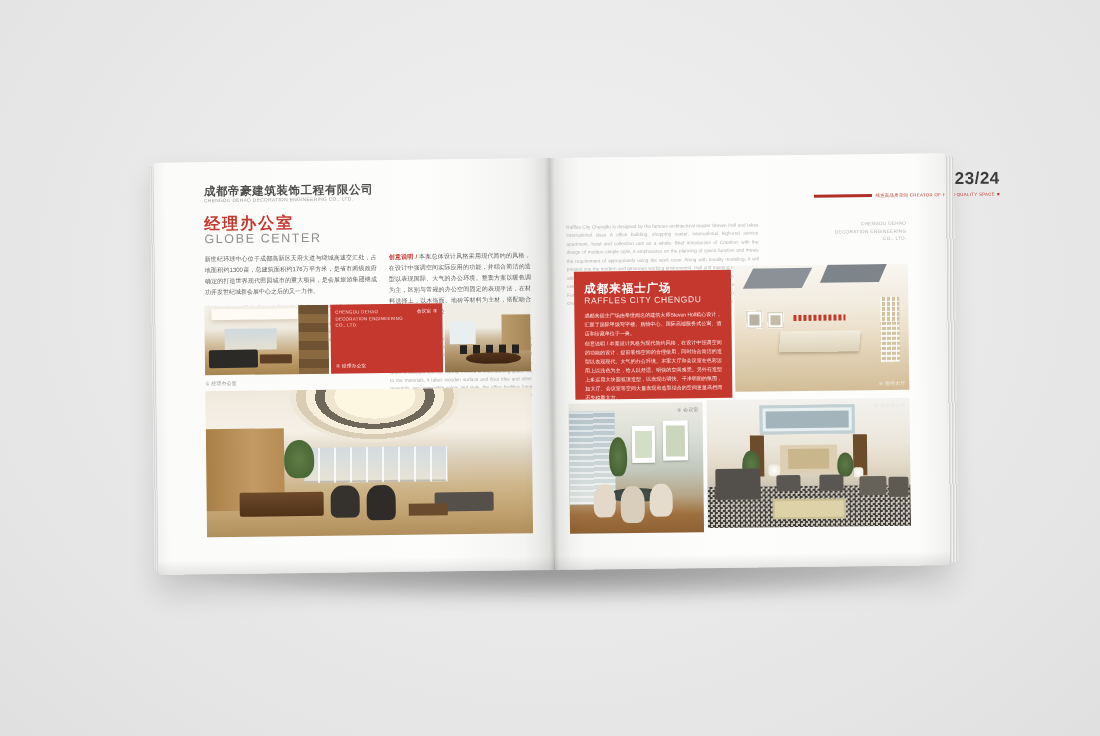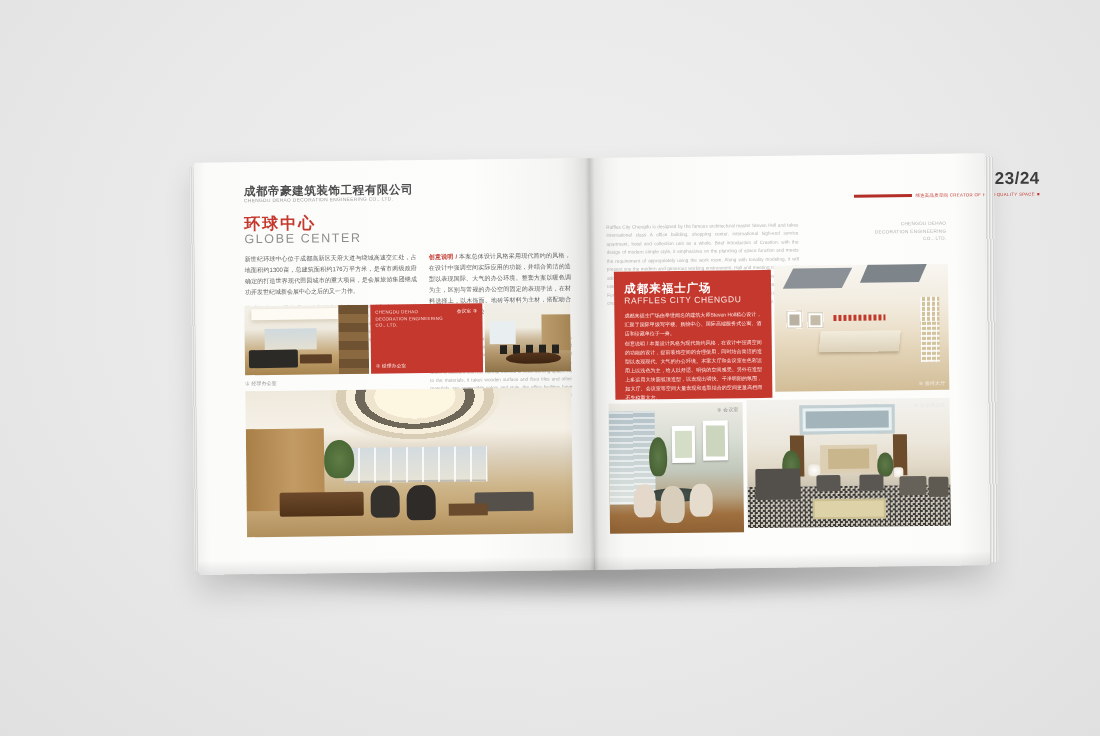--- a/index.html
+++ b/index.html
@@ -1,19 +1,19 @@
 <!DOCTYPE html>
 <html><head>
 <meta charset="utf-8">
 <style>
   html,body{margin:0;padding:0;width:1100px;height:736px;overflow:hidden;
     font-family:"Liberation Sans","DejaVu Sans",sans-serif;}
   body{background:radial-gradient(ellipse at 50% 38%, #f0f0f0 0%, #e9e9e9 55%, #e0e0e0 100%);}
 
-  .scene{position:relative;width:892px;height:736px;margin-left:40px;}
+  .scene{position:relative;width:892px;height:736px;}
   .book-shadow{position:absolute;left:185px;top:545px;width:740px;height:55px;border-radius:50%;
     background:radial-gradient(ellipse,rgba(0,0,0,.28) 0%,rgba(0,0,0,.10) 55%,transparent 75%);
     filter:blur(7px);}
   .book{position:absolute;left:156px;top:158px;width:792px;height:412px;transform:rotate(-0.7deg);
     box-shadow:0 16px 30px rgba(0,0,0,.16);}
   .page{position:absolute;top:0;height:412px;background:linear-gradient(180deg,#fdfdfc 0%,#fbfbfa 80%,#f2f2f0 97%,#e6e6e3 100%);}
   .page.left{left:0;width:396px;border-radius:3px 0 0 3px;
     background:linear-gradient(90deg,#f2f2f0 0%,#fbfbfa 3%,#fdfdfc 70%,#f3f3f1 96%,#e9e9e6 100%);}
   .page.right{left:396px;width:396px;border-radius:0 3px 3px 0;
     background:linear-gradient(90deg,#ececea 0%,#f8f8f6 4%,#fdfdfc 40%,#fcfcfb 92%,#f0f0ee 100%);}
@@ -159,21 +159,21 @@
 <div class="scene">
   <div class="book-shadow"></div>
 
   <div class="book">
     <div class="edge-left"></div>
     <div class="edge-right"></div>
 
     <div class="page left">
       <div class="company-cn">成都帝豪建筑装饰工程有限公司</div>
       <div class="company-en">CHENGDU DEHAO DECORATION ENGINEERING CO., LTD.</div>
-      <div class="title-cn">环球中心</div>
+      <div class="title-cn">经理办公室</div>
       <div class="title-en">GLOBE CENTER</div>
 
       <div class="cols">
         <div class="col1">
           <p class="cn">新世纪环球中心位于成都高新区天府大道与绕城高速交汇处，占地面积约1300亩，总建筑面积约176万平方米，是省市两级政府确定的打造世界现代田园城市的重大项目，是会展旅游集团继成功开发世纪城新会展中心之后的又一力作。</p>
           <p class="en">The New Century Globe Center is located at the intersection of Tianfu Avenue, Hi-tech Zone, Chengdu, with an area of about 1,300mu and a total construction area of about 1.76 million m2, which is a large project to create a world modern garden city affirmed by the provincial and municipal governments, and also is masterpiece of Exhibition &amp; Travel Group after succeeding in developing the New Convention and Exhibition Center in the Century City.</p>
         </div>
         <div class="col2">
           <p class="cn"><span class="red-inline">创意说明 /</span> <span>本案总体设计风格采用现代简约的风格，在设计中强调空间实际应用的功能，并结合简洁的造型以表现国际、大气的办公环境。整套方案以暖色调为主，区别与常规的办公空间固定的表现手法，在材料选择上，以木饰面、地砖等材料为主材，搭配吻合的色调和风格的办公家具使得空间更具现代的气氛，时尚而不失现代感。</span></p>
           <p class="en">Brief introduction of Creation: the general design style is modern simple style, which emphasizes on the actual application function of the space, with concise modeling to reflect the modern and natural work environment. All of the design mainly adopts warm colors, which is different from the normal method of fixed working space. As to the materials, it takes wooden surface and floor tiles and other materials, two compatible colors and style, the office facilities have the space more modern and fashionable, stylish without losing the sense of fashion.</p>

